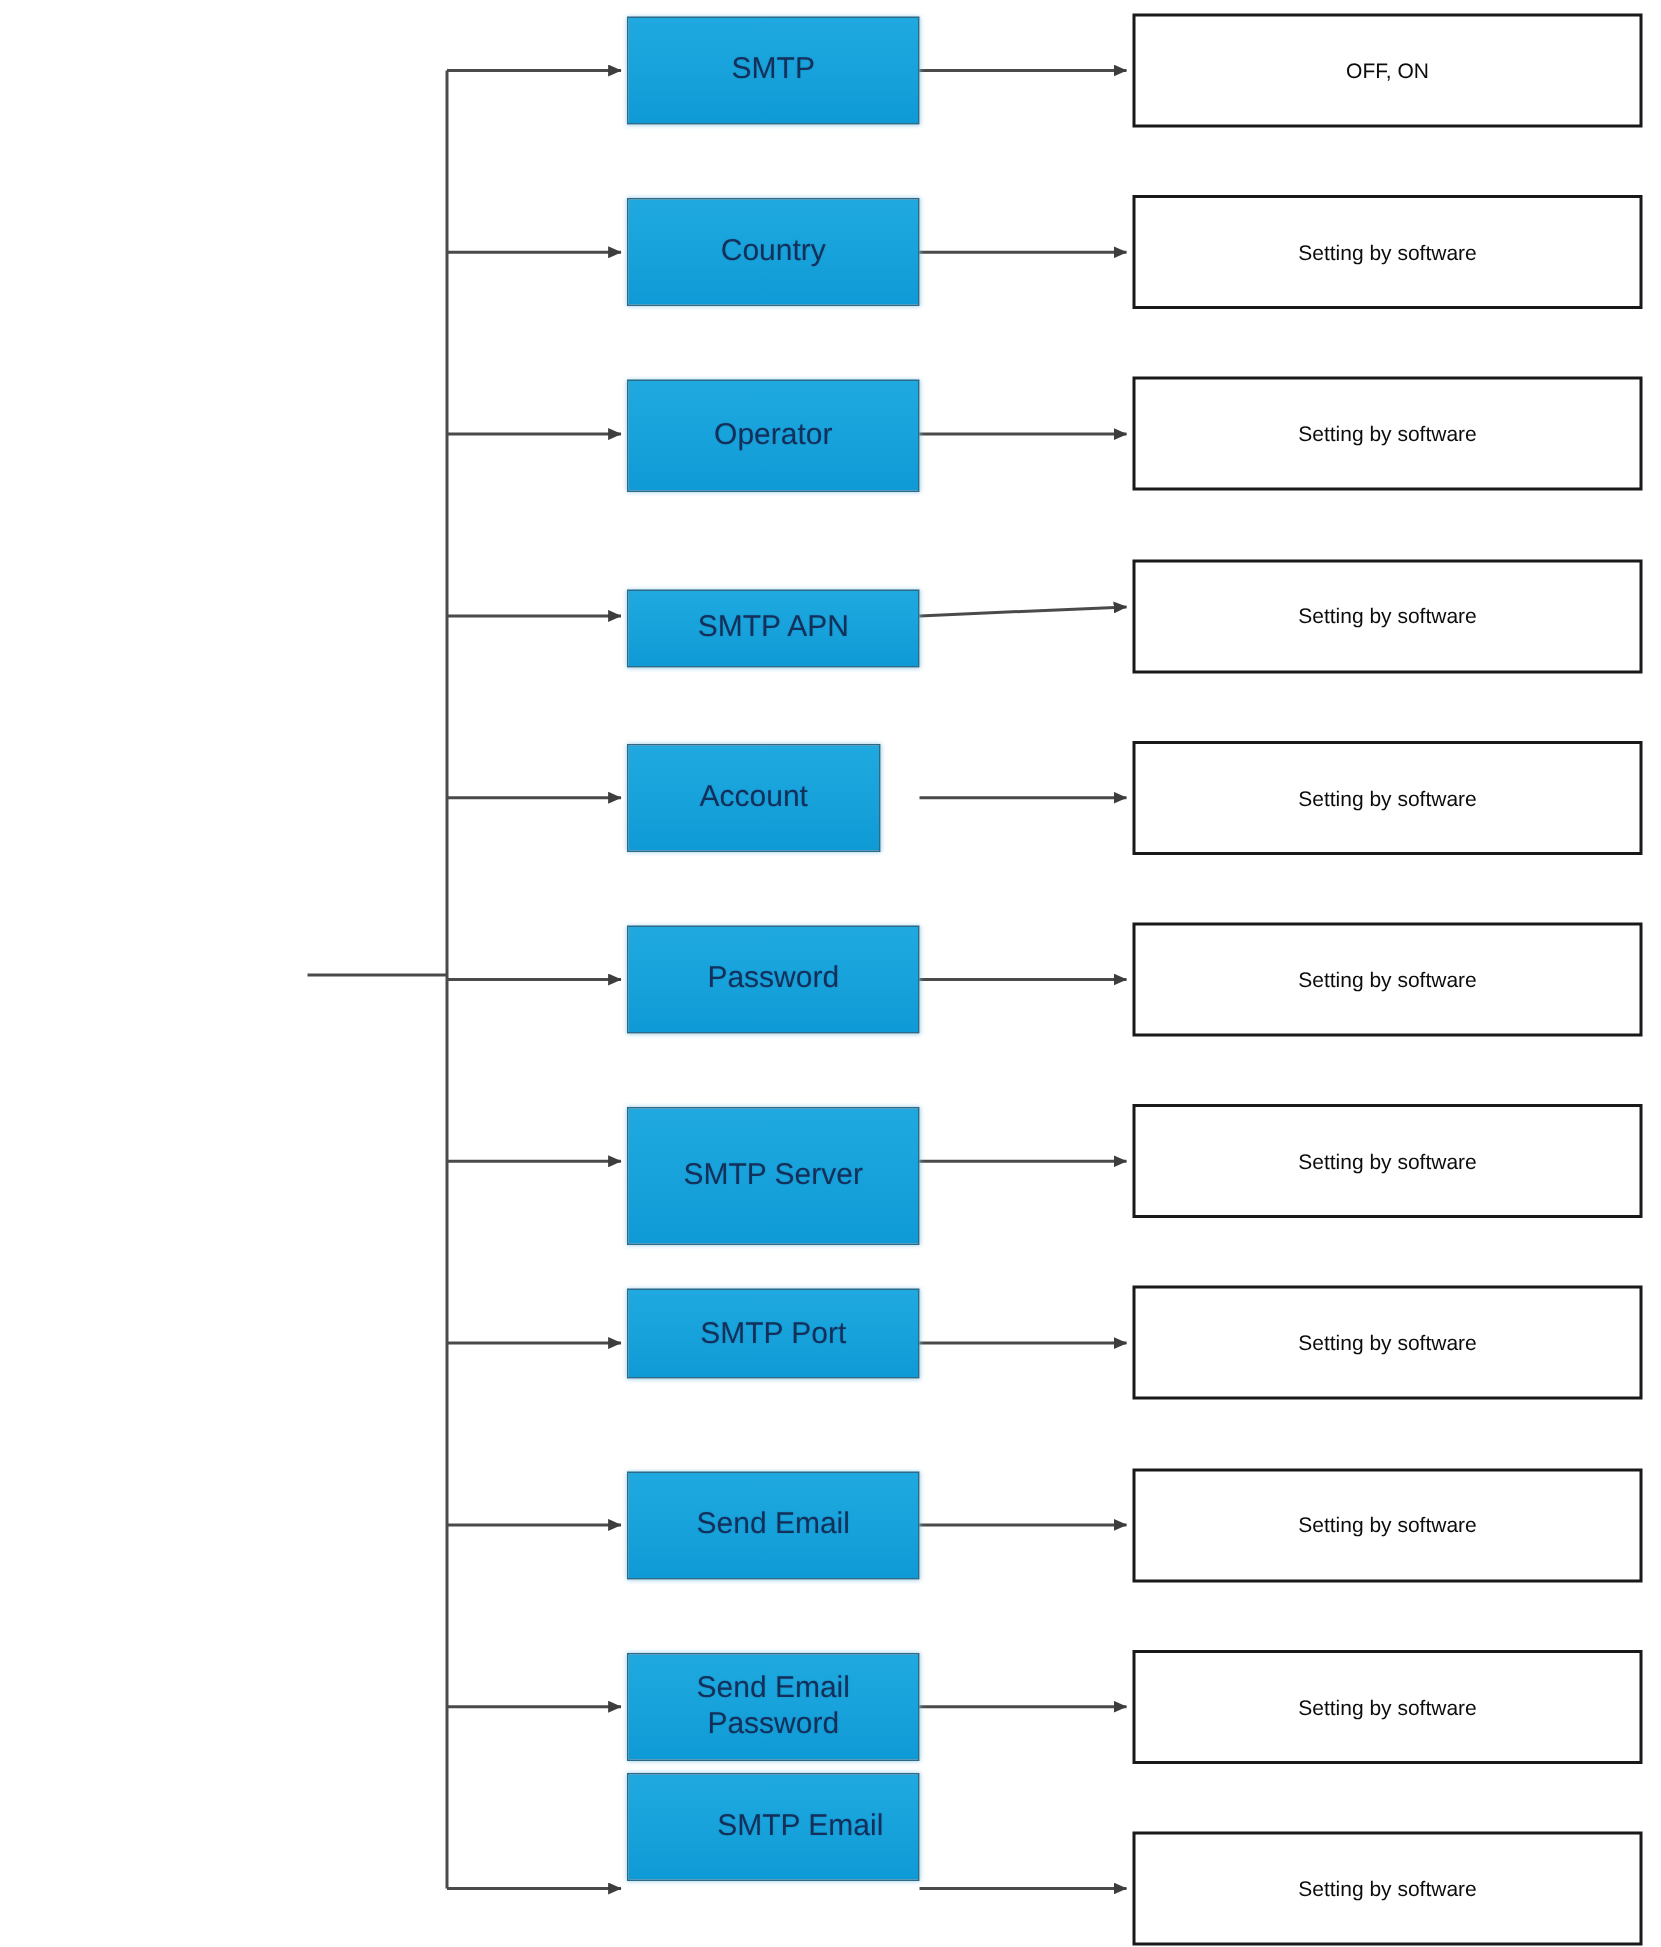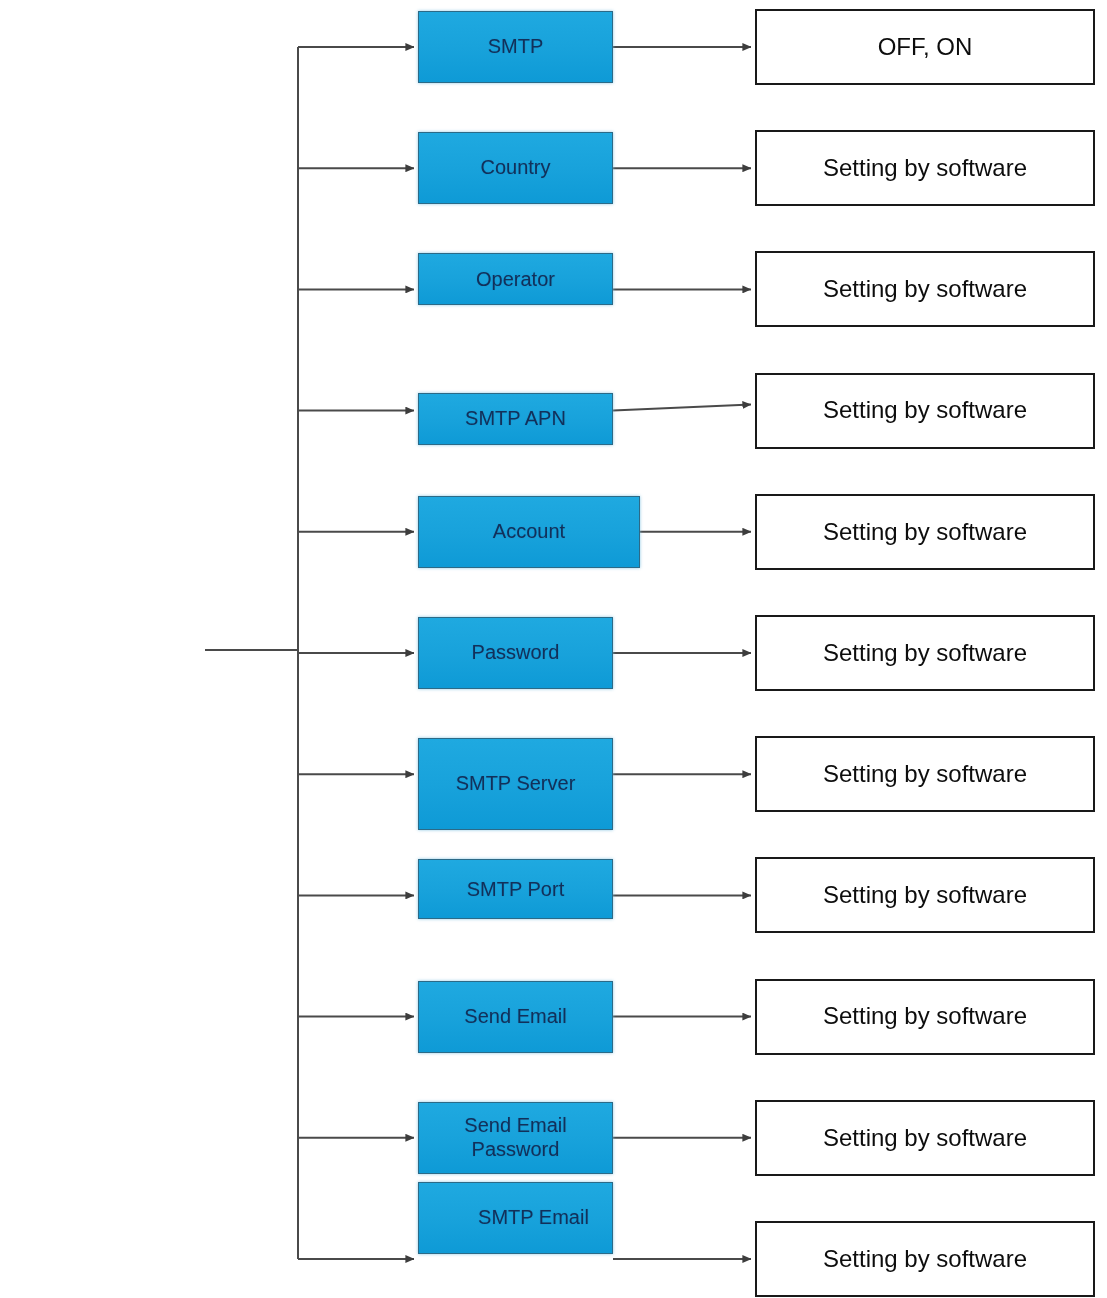--- a/index.html
+++ b/index.html
@@ -54,21 +54,21 @@
   .blue-box .label {
     padding: 0 6px;
     white-space: pre-line;
   }
 
   
   .white-box {
     background: #ffffff;
     border: 2px solid #191919;
     color: #0d0d0d;
-    font-size: 24px;
+    font-size: 14px;
   }
   .white-box .label {
     padding: 0 8px;
   }
 </style>
 </head>
 <body>
 
 <div id="canvas">
 
@@ -113,33 +113,33 @@
       </div>
       <div class="node white-box" style="left: 755px; top: 9px; width: 340px; height: 76px;">
         <span class="label">OFF, ON</span>
       </div>
       <div class="node blue-box" style="left: 418px; top: 132.2px; width: 195px; height: 72px;">
         <span class="label">Country</span>
       </div>
       <div class="node white-box" style="left: 755px; top: 130.2px; width: 340px; height: 76px;">
         <span class="label">Setting by software</span>
       </div>
-      <div class="node blue-box" style="left: 418px; top: 253.4px; width: 195px; height: 52px;">
+      <div class="node blue-box" style="left: 418px; top: 253.4px; width: 195px; height: 75px;">
         <span class="label">Operator</span>
       </div>
       <div class="node white-box" style="left: 755px; top: 251.4px; width: 340px; height: 76px;">
         <span class="label">Setting by software</span>
       </div>
       <div class="node blue-box" style="left: 418px; top: 393px; width: 195px; height: 52px;">
         <span class="label">SMTP APN</span>
       </div>
       <div class="node white-box" style="left: 755px; top: 372.6px; width: 340px; height: 76px;">
         <span class="label">Setting by software</span>
       </div>
-      <div class="node blue-box" style="left: 418px; top: 495.8px; width: 222px; height: 72px;">
+      <div class="node blue-box" style="left: 418px; top: 495.8px; width: 169px; height: 72px;">
         <span class="label">Account</span>
       </div>
       <div class="node white-box" style="left: 755px; top: 493.8px; width: 340px; height: 76px;">
         <span class="label">Setting by software</span>
       </div>
       <div class="node blue-box" style="left: 418px; top: 617px; width: 195px; height: 72px;">
         <span class="label">Password</span>
       </div>
       <div class="node white-box" style="left: 755px; top: 615px; width: 340px; height: 76px;">
         <span class="label">Setting by software</span>

